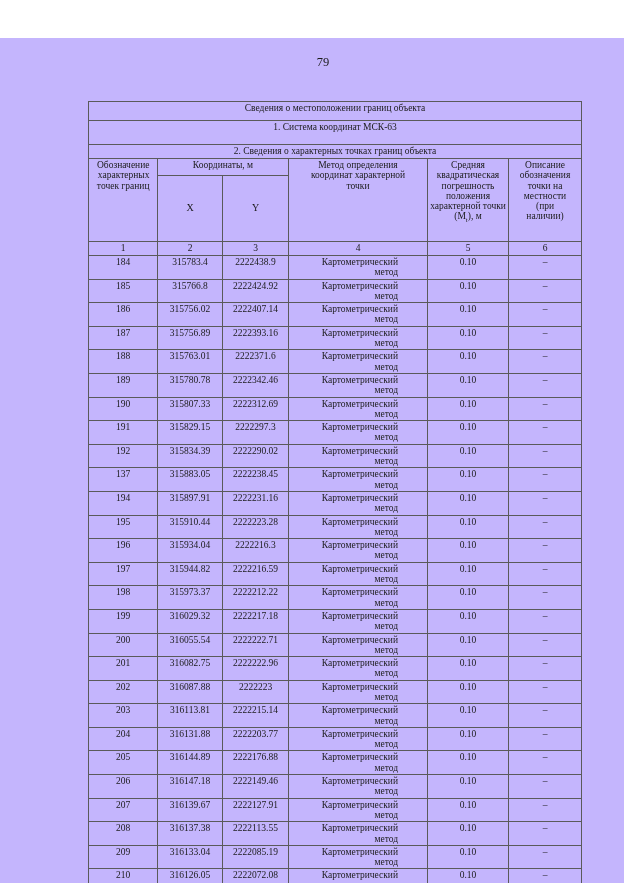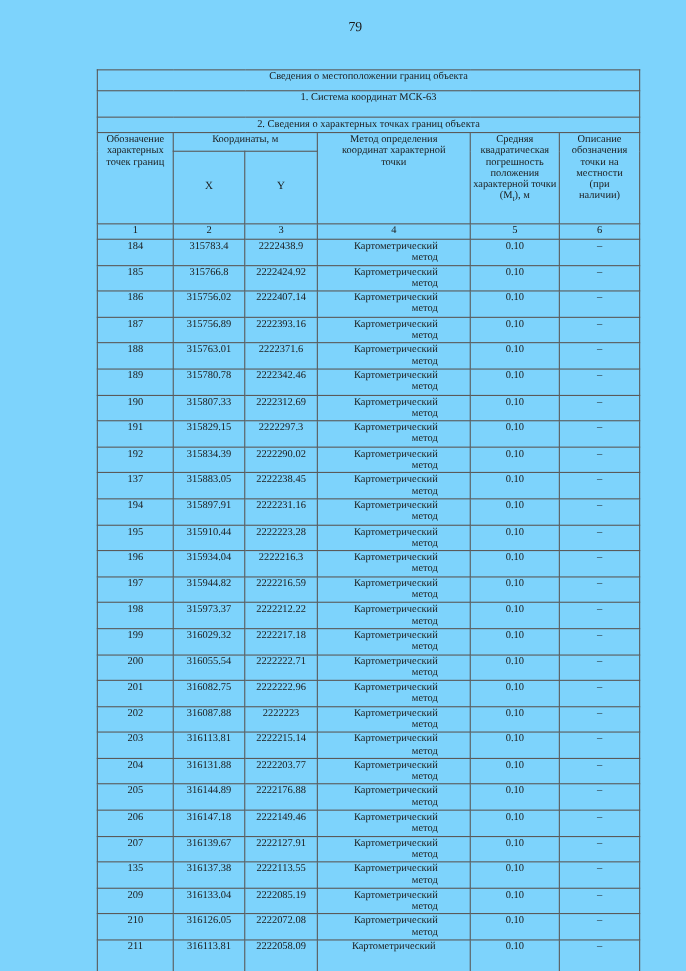--- a/index.html
+++ b/index.html
@@ -4,21 +4,21 @@
 <style>
   * { margin: 0; padding: 0; box-sizing: border-box; }
   html, body { background: #ffffff; }
   body {
     width: 624px; height: 883px;
     font-family: "Liberation Serif", "DejaVu Serif", serif;
     color: #1b1b1b;
     position: relative;
     overflow: hidden;
   }
-  .page { position: absolute; inset: 0; background: #7dd3fc; }
+  .page { position: absolute; inset: 0; background: #c4b5fd; margin-top: 38px; }
   .page-number {
     position: absolute; top: 17px; left: 0; right: 0;
     text-align: center; padding-left: 22px;
     font-size: 12.5px;
   }
   table.doc-table {
     position: absolute; left: 88px; top: 63px;
     width: 493px;
     border-collapse: collapse;
     table-layout: fixed;
@@ -42,21 +42,21 @@
     vertical-align: top;
   }
   tr.sys-row td { height: 24px; }
   tr.sec2-row td { height: 14px; }
   td.hdr {
     font-size: 9.7px; line-height: 10.8px;
     vertical-align: middle;
   }
   td.hdr-col1 { vertical-align: top; padding-top: 2px; }
   .hdr-inner { display: inline-block; }
-  .w-col1 { max-width: 53px; }
+  .w-col1 { max-width: 53px; text-align: right; }
   .w-col4 { max-width: 108px; }
   .w-col5 { max-width: 78px; }
   .w-col6 { max-width: 56px; }
   tr.coords-row td { height: 17px; }
   tr.xy-row td { height: 66px; vertical-align: middle; font-size: 10px; }
   tr.nums-row td { height: 14px; vertical-align: middle; }
   tr.data-row { height: 21.6px; }
   tr.data-row td { vertical-align: top; }
   tr.last-row { height: 34px; }
   .method-inner { display: inline-block; max-width: 80px; text-align: right; }
@@ -303,21 +303,21 @@
         </tr>
         <tr class="data-row">
           <td>207</td>
           <td>316139.67</td>
           <td>2222127.91</td>
           <td><span class="method-inner">Картометрический метод</span></td>
           <td>0.10</td>
           <td>–</td>
         </tr>
         <tr class="data-row">
-          <td>135</td>
+          <td>208</td>
           <td>316137.38</td>
           <td>2222113.55</td>
           <td><span class="method-inner">Картометрический метод</span></td>
           <td>0.10</td>
           <td>–</td>
         </tr>
         <tr class="data-row">
           <td>209</td>
           <td>316133.04</td>
           <td>2222085.19</td>

